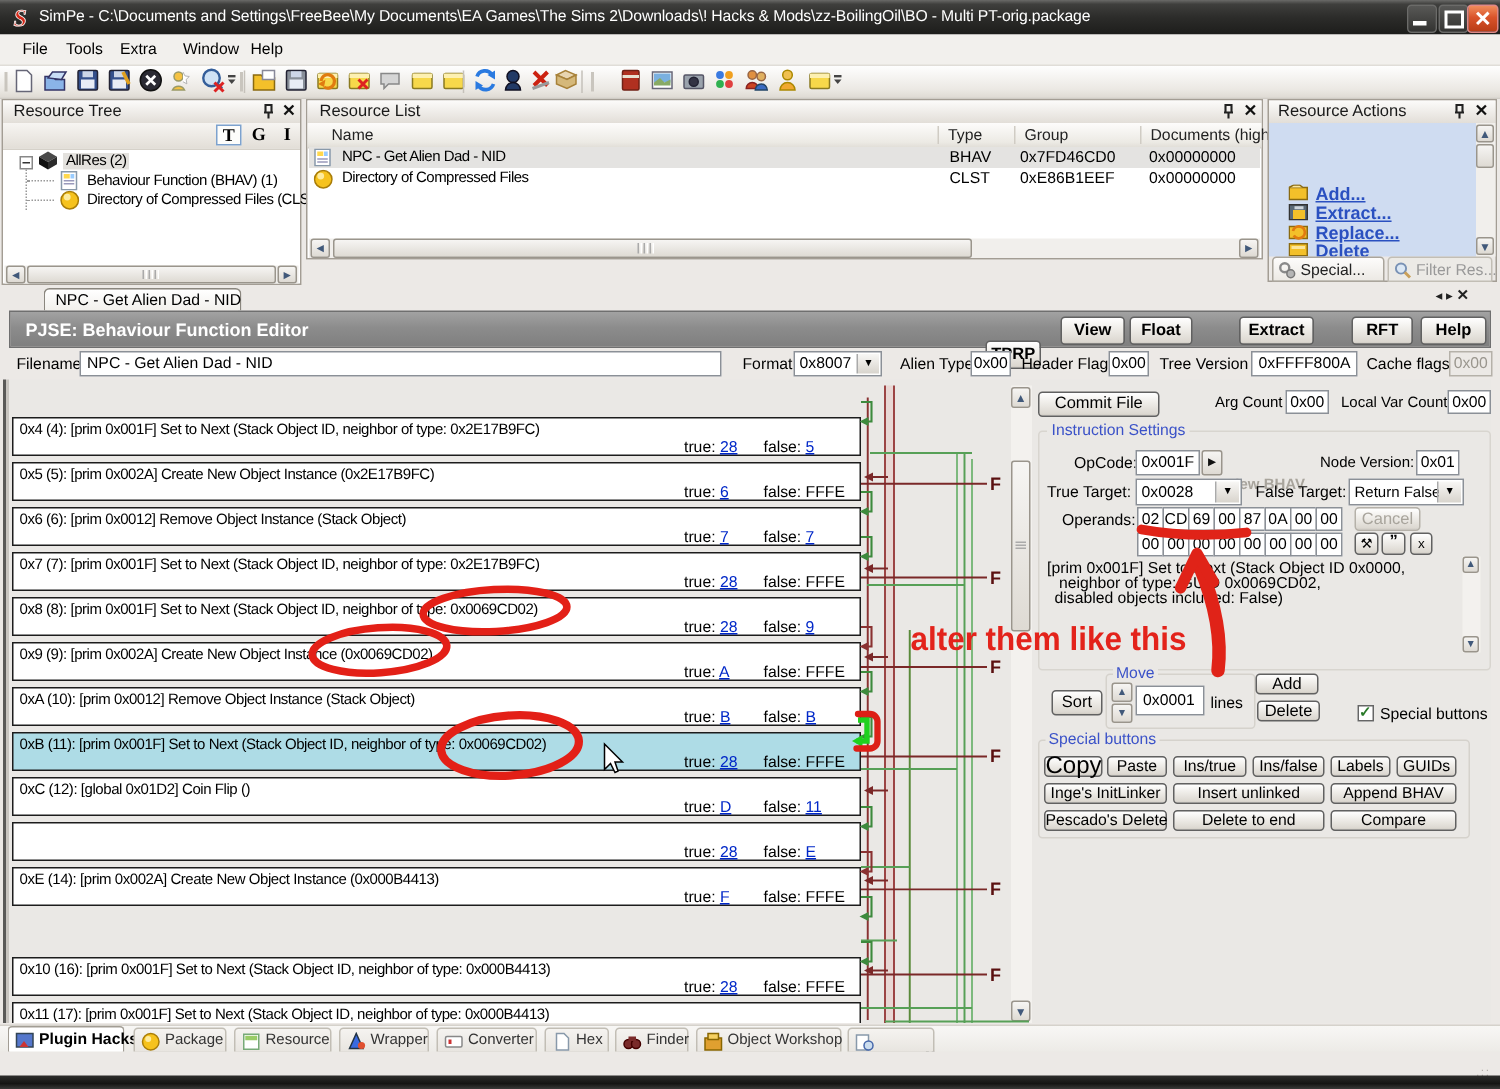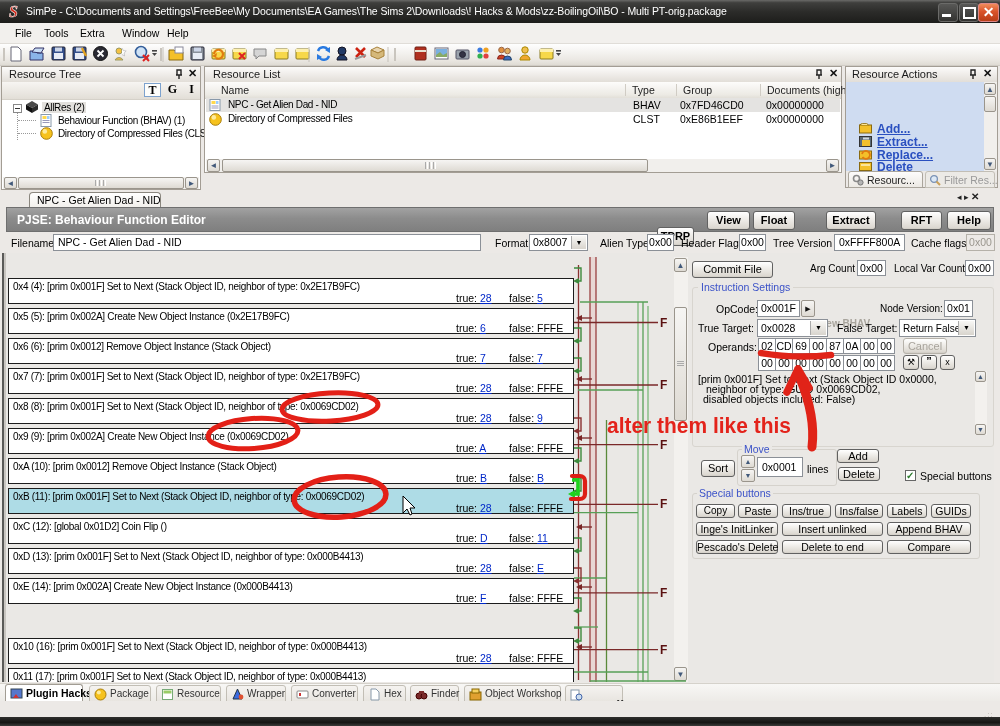--- a/index.html
+++ b/index.html
@@ -266,21 +266,21 @@
       <rect x="0.5" y="0.5" width="12" height="8" fill="#f3c02a" stroke="#8a6a10"></rect>
       <rect x="2" y="2" width="9" height="2" fill="#fbe59a"></rect>
     </svg>
   <div class="ab" style="left:31px;top:93px;font-size:12px;font-weight:bold;color:#2a50c0;text-decoration:underline;overflow:hidden;height:11px;">Delete</div>
 
   <div class="ab" style="left:2px;top:104px;width:75px;height:17px;background:linear-gradient(#fdfcfb,#ece9e4);border:1px solid #aaa59c;border-radius:3px 3px 0 0;box-sizing:border-box;">
     <svg class="ab" style="left:3px;top:2px" width="12" height="12" viewBox="0 0 12 12">
         <circle cx="4.5" cy="4.5" r="3" fill="none" stroke="#8a8a8a" stroke-width="1.6"></circle>
         <circle cx="8.5" cy="8.5" r="2.6" fill="#b5b5b5" stroke="#777"></circle>
       </svg>
-    <div class="ab" style="left:18px;top:2px;font-size:10.5px;color:#222;white-space:nowrap;overflow:hidden;">Resourc...</div>
+    <div class="ab" style="left:18px;top:2px;font-size:10.5px;color:#222;white-space:nowrap;overflow:hidden;">Special...</div>
   </div>
   <div class="ab" style="left:79px;top:104px;width:70px;height:17px;background:#eceae6;border:1px solid #c2beb5;border-radius:3px 3px 0 0;box-sizing:border-box;">
     <svg class="ab" style="left:3px;top:2px" width="12" height="12" viewBox="0 0 12 12">
         <circle cx="5" cy="5" r="3.4" fill="#dce8f5" stroke="#7a92b5" stroke-width="1.3"></circle>
         <path d="M7.5 7.5 L11 11" stroke="#caa05a" stroke-width="2"></path>
       </svg>
     <div class="ab" style="left:18px;top:2px;font-size:10.5px;color:#999;white-space:nowrap;overflow:hidden;">Filter Res...</div>
   </div>
 </div>
 
@@ -354,21 +354,20 @@
   <div class="itext">0xB (11): [prim 0x001F] Set to Next (Stack Object ID, neighbor of type: 0x0069CD02)</div>
   <div class="tfl" style="left:447px;">true: <span class="ilink">28</span></div>
   <div class="tfl" style="left:500px;">false: FFFE</div>
 </div>
 <div class="irow" style="top:265px;background:#fff;">
   <div class="itext">0xC (12): [global 0x01D2] Coin Flip ()</div>
   <div class="tfl" style="left:447px;">true: <span class="ilink">D</span></div>
   <div class="tfl" style="left:500px;">false: <span class="ilink">11</span></div>
 </div>
 <div class="irow" style="top:295px;background:#fff;">
-  <div class="itext">0xD (13): [prim 0x001F] Set to Next (Stack Object ID, neighbor of type: 0x000B4413)</div>
   <div class="tfl" style="left:447px;">true: <span class="ilink">28</span></div>
   <div class="tfl" style="left:500px;">false: <span class="ilink">E</span></div>
 </div>
 <div class="irow" style="top:325px;background:#fff;">
   <div class="itext">0xE (14): [prim 0x002A] Create New Object Instance (0x000B4413)</div>
   <div class="tfl" style="left:447px;">true: <span class="ilink">F</span></div>
   <div class="tfl" style="left:500px;">false: FFFE</div>
 </div>
 <div class="irow" style="top:385px;background:#fff;">
   <div class="itext">0x10 (16): [prim 0x001F] Set to Next (Stack Object ID, neighbor of type: 0x000B4413)</div>
@@ -438,21 +437,21 @@
 <div class="sb" style="left:735px;top:202px;width:14px;height:13px;font-size:7px;text-align:center;line-height:12px;color:#41597a;">▲</div>
 <div class="sb" style="left:735px;top:216px;width:14px;height:13px;font-size:7px;text-align:center;line-height:12px;color:#41597a;">▼</div>
 <div class="tb" style="left:751px;top:204px;width:46px;height:20px;line-height:18px;"><span style="margin-left:4px;">0x0001</span></div>
 <div class="lbl" style="left:801px;top:210px;">lines</div>
 <div class="btn" style="left:831px;top:196px;width:42px;height:14px;line-height:12px;">Add</div>
 <div class="btn" style="left:832px;top:214px;width:42px;height:14px;line-height:12px;">Delete</div>
 <div class="ab" style="left:899px;top:217px;width:11px;height:11px;background:#fff;border:1px solid #666;box-sizing:border-box;font-size:10px;line-height:9px;color:#2a7a2a;font-weight:bold;">✓</div>
 <div class="lbl" style="left:914px;top:217px;">Special buttons</div>
 <div class="ab" style="left:686px;top:240px;width:288px;height:66px;border:1px solid #d5d2cc;border-radius:3px;box-sizing:border-box;"></div>
 <div class="lbl" style="left:691px;top:234px;color:#3b52c8;background:#eae8e5;padding:0 2px;">Special buttons</div>
-<div class="btn" style="left:690px;top:251px;width:39px;height:14px;line-height:12px;font-size:10px;">Copy</div>
+<div class="btn" style="left:690px;top:251px;width:39px;height:14px;line-height:12px;font-size:16px;">Copy</div>
 <div class="btn" style="left:732px;top:251px;width:40px;height:14px;line-height:12px;font-size:10.5px;">Paste</div>
 <div class="btn" style="left:776px;top:251px;width:49px;height:14px;line-height:12px;font-size:10.5px;">Ins/true</div>
 <div class="btn" style="left:829px;top:251px;width:48px;height:14px;line-height:12px;font-size:10.5px;">Ins/false</div>
 <div class="btn" style="left:881px;top:251px;width:40px;height:14px;line-height:12px;font-size:10.5px;">Labels</div>
 <div class="btn" style="left:925px;top:251px;width:40px;height:14px;line-height:12px;font-size:10.5px;">GUIDs</div>
 <div class="btn" style="left:690px;top:269px;width:82px;height:14px;line-height:12px;font-size:10.5px;">Inge's InitLinker</div>
 <div class="btn" style="left:776px;top:269px;width:101px;height:14px;line-height:12px;font-size:10.5px;">Insert unlinked</div>
 <div class="btn" style="left:881px;top:269px;width:84px;height:14px;line-height:12px;font-size:10.5px;">Append BHAV</div>
 <div class="btn" style="left:690px;top:287px;width:82px;height:14px;line-height:12px;font-size:10.5px;">Pescado's Delete</div>
 <div class="btn" style="left:776px;top:287px;width:101px;height:14px;line-height:12px;font-size:10.5px;">Delete to end</div>

